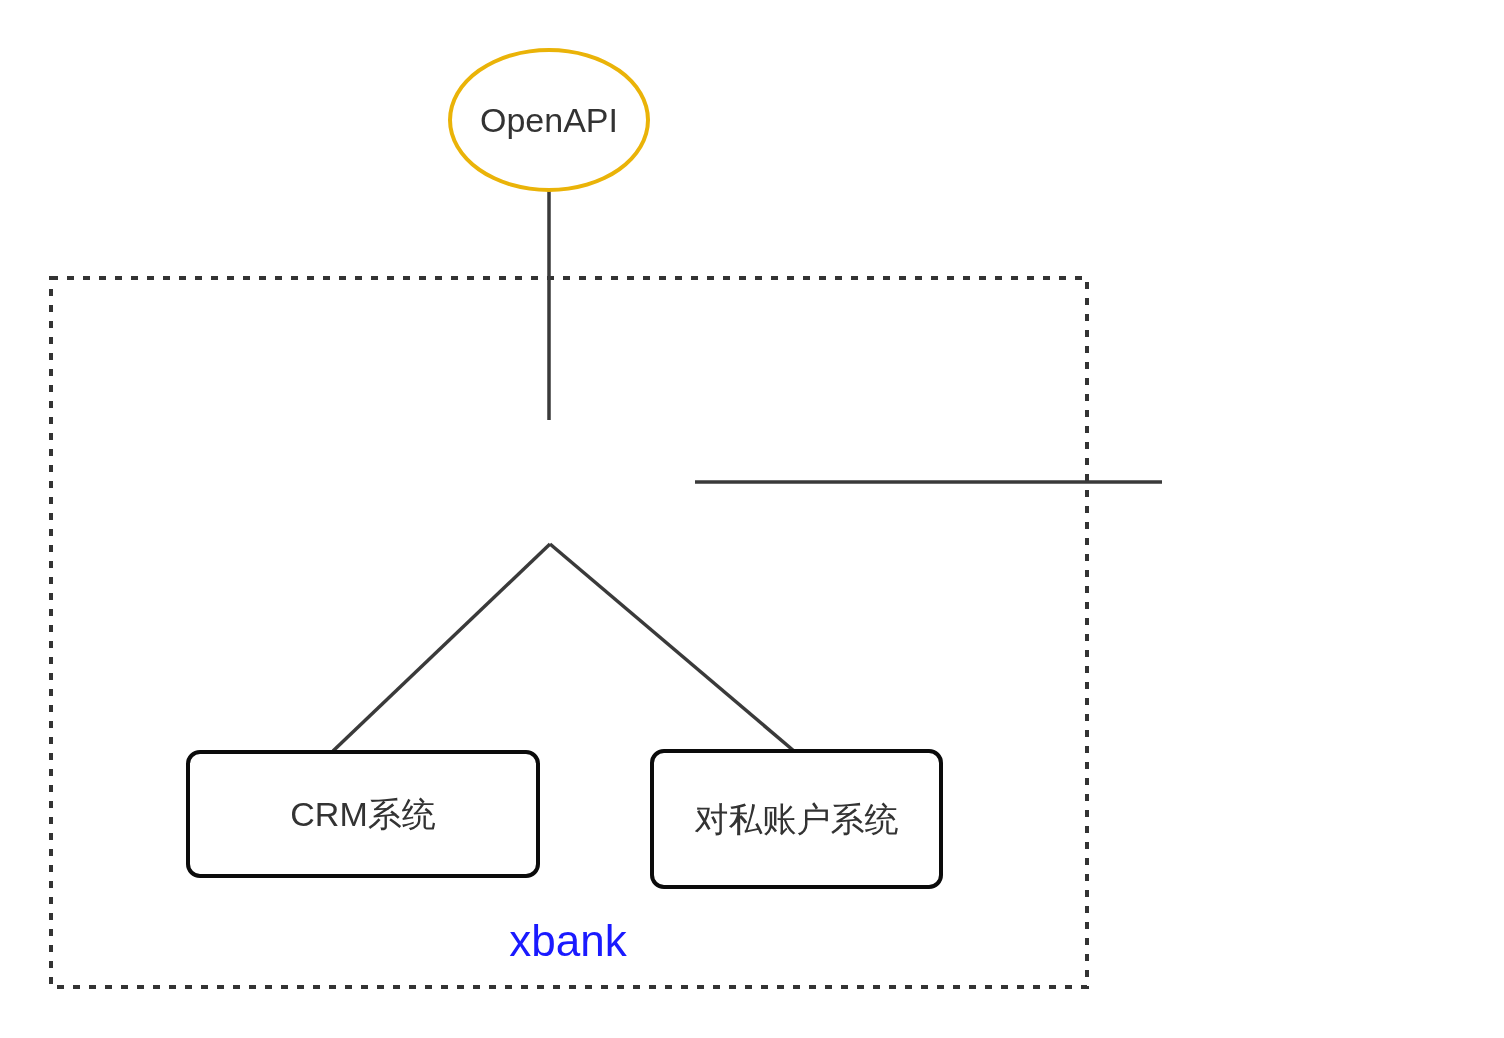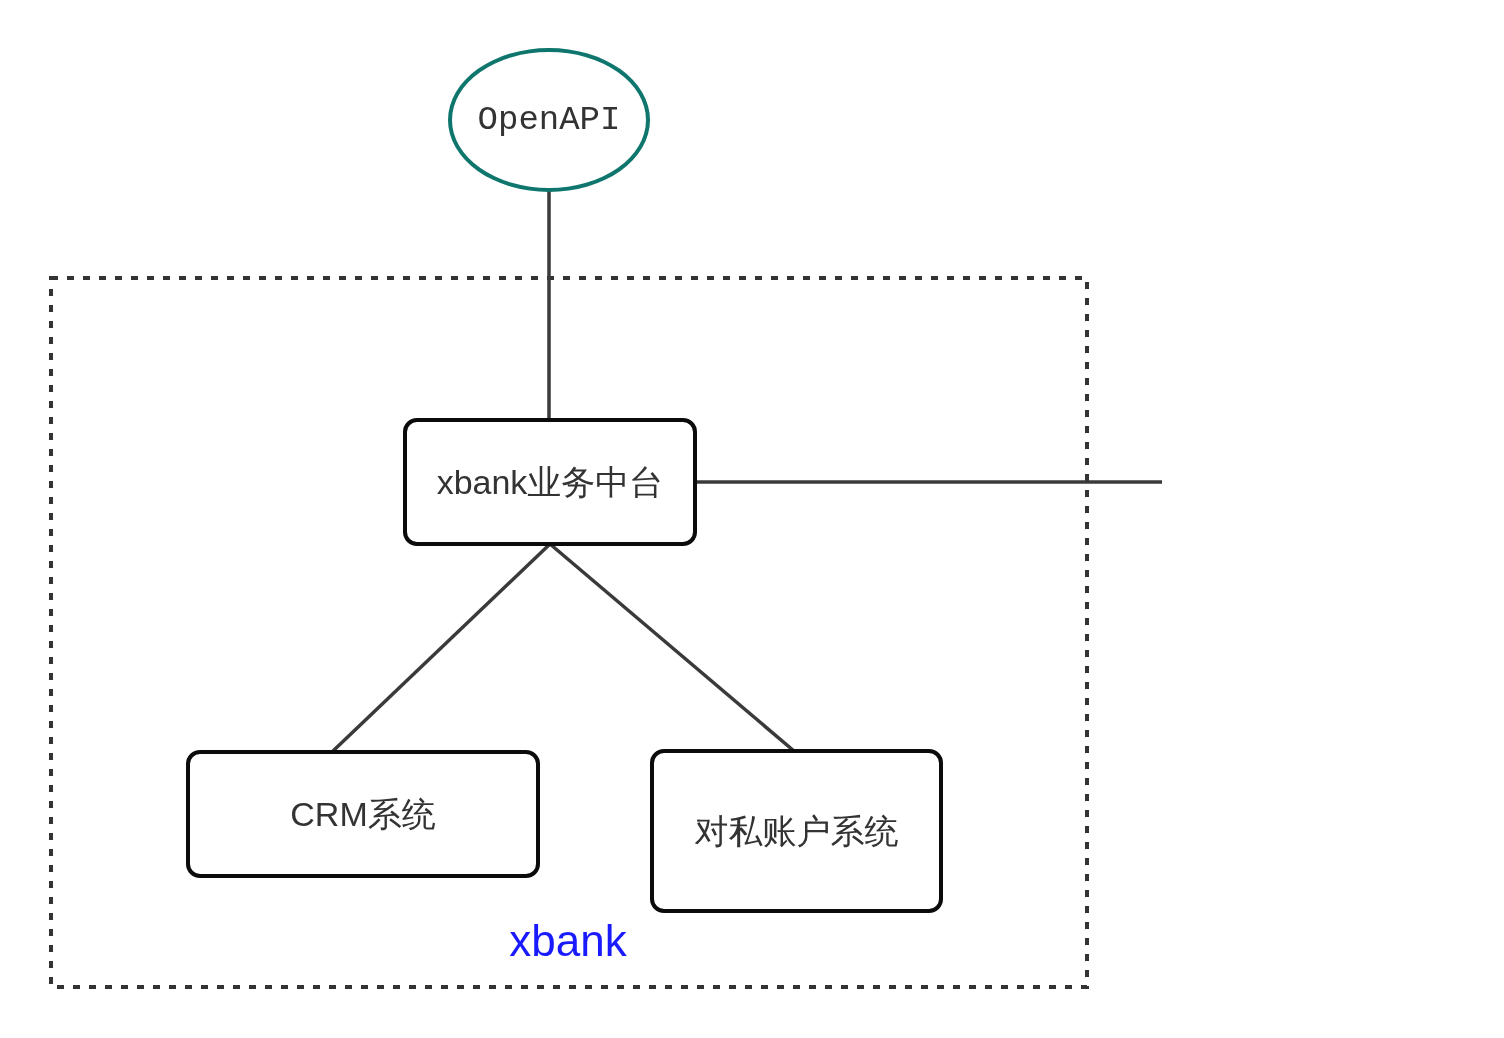--- a/index.html
+++ b/index.html
@@ -32,29 +32,28 @@
     text-align: center;
     color: #333333;
     font-size: 34px;
     line-height: 1.2;
   }
   .rect-node {
     border: 4px solid #0b0b0b;
     border-radius: 14px;
   }
   .ellipse-node {
-    border: 4px solid #0f766e;
+    border: 4px solid #eab308;
     border-radius: 50%;
-    font-family: Liberation Mono, monospace;
   }
   .n-openapi        { left: 448px;  top: 48px;  width: 202px; height: 144px; }
   .n-xbank-platform { left: 403px;  top: 418px; width: 294px; height: 128px; }
   .n-payment        { left: 1160px; top: 418px; width: 293px; height: 127px; }
   .n-crm            { left: 186px;  top: 750px; width: 354px; height: 128px; }
-  .n-personal       { left: 650px;  top: 749px; width: 293px; height: 164px; }
+  .n-personal       { left: 650px;  top: 749px; width: 293px; height: 140px; }
   .group-label {
     position: absolute;
     left: 443px;
     top: 916px;
     width: 250px;
     text-align: center;
     font-size: 44px;
     color: #1a1aff;
   }
 </style>
@@ -68,23 +67,20 @@
     <line x1="549" y1="190" x2="549" y2="420" stroke-width="3.5" stroke="#3A3A3A"></line>
     <line x1="695" y1="482" x2="1162" y2="482" stroke-width="3.5" stroke="#3A3A3A"></line>
     <line x1="550" y1="544" x2="333" y2="751" stroke-width="3.5" stroke="#3A3A3A"></line>
     <line x1="550" y1="544" x2="794" y2="751" stroke-width="3.5" stroke="#3A3A3A"></line>
   </svg>
 
   <div class="node ellipse-node n-openapi">
     <span>OpenAPI</span>
   </div>
 
-  <div class="node rect-node n-xbank-platform">
-    <span>xbank业务中台</span>
-  </div>
 
 
   <div class="node rect-node n-crm">
     <span>CRM系统</span>
   </div>
 
   <div class="node rect-node n-personal">
     <span>对私账户系统</span>
   </div>
 

